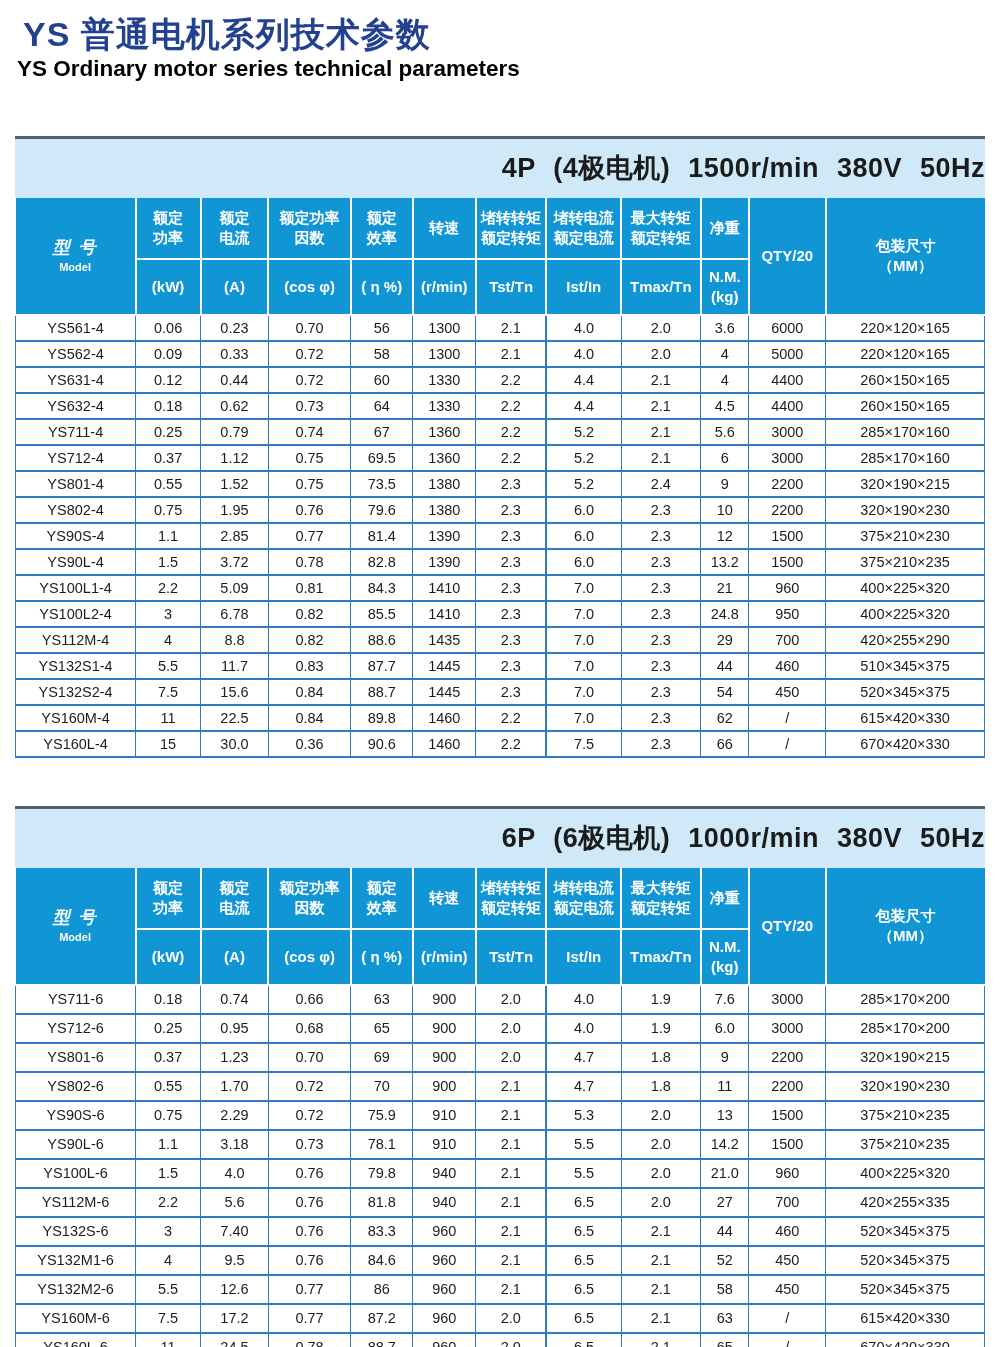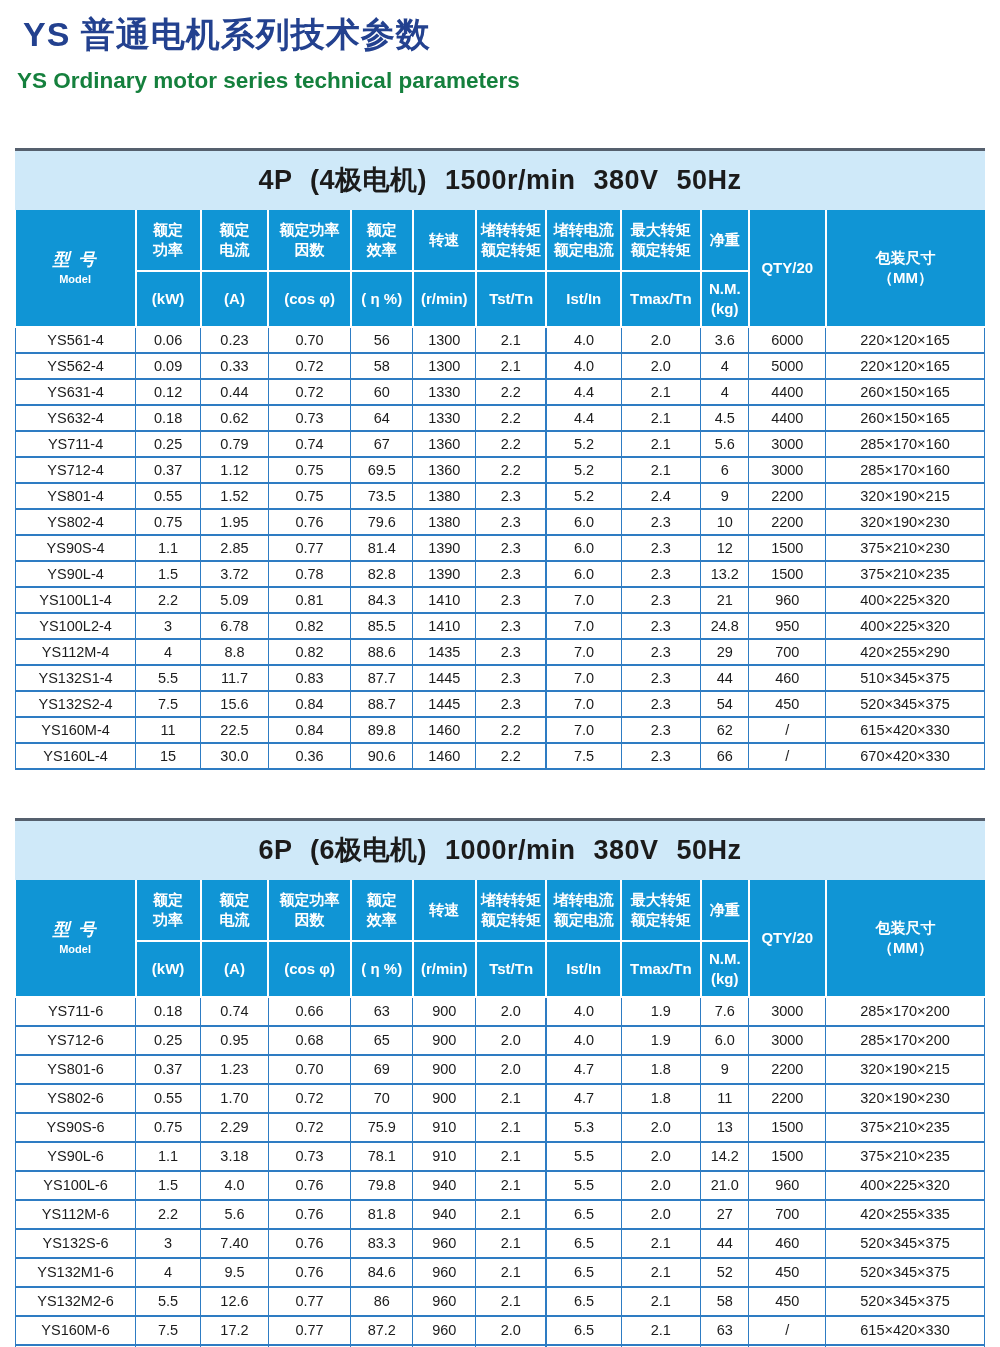--- a/index.html
+++ b/index.html
@@ -13,37 +13,37 @@
   
   .title-zh {
     margin:4px 0 0 8px;
     font-size:34px;
     font-weight:bold;
     color:#23418f;
     letter-spacing:1px;
     line-height:1.2;
   }
   .title-en {
-    margin:12px 0 0 2px;
+    margin:0 0 0 2px;
     font-size:22.5px;
     font-weight:bold;
-    color:#15803d;
+    color:#000000;
     line-height:1.2;
   }
 
   
   .table-block { margin-top:54px; border-top:3px solid #55606e; }
   .table-block.second { margin-top:48px; }
 
   .band {
     background:#cfe9f9;
     color:#1b1b1b;
     font-weight:bold;
     font-size:27px;
-    text-align:center;
+    text-align:right;
     padding:11px 0 12px 0;
     word-spacing:10px;
     letter-spacing:0.5px;
   }
 
   table { width:100%; border-collapse:collapse; table-layout:fixed; border-bottom:2px solid #2e7cc3; }
 
   thead th {
     background:#1095d5;
     color:#ffffff;

